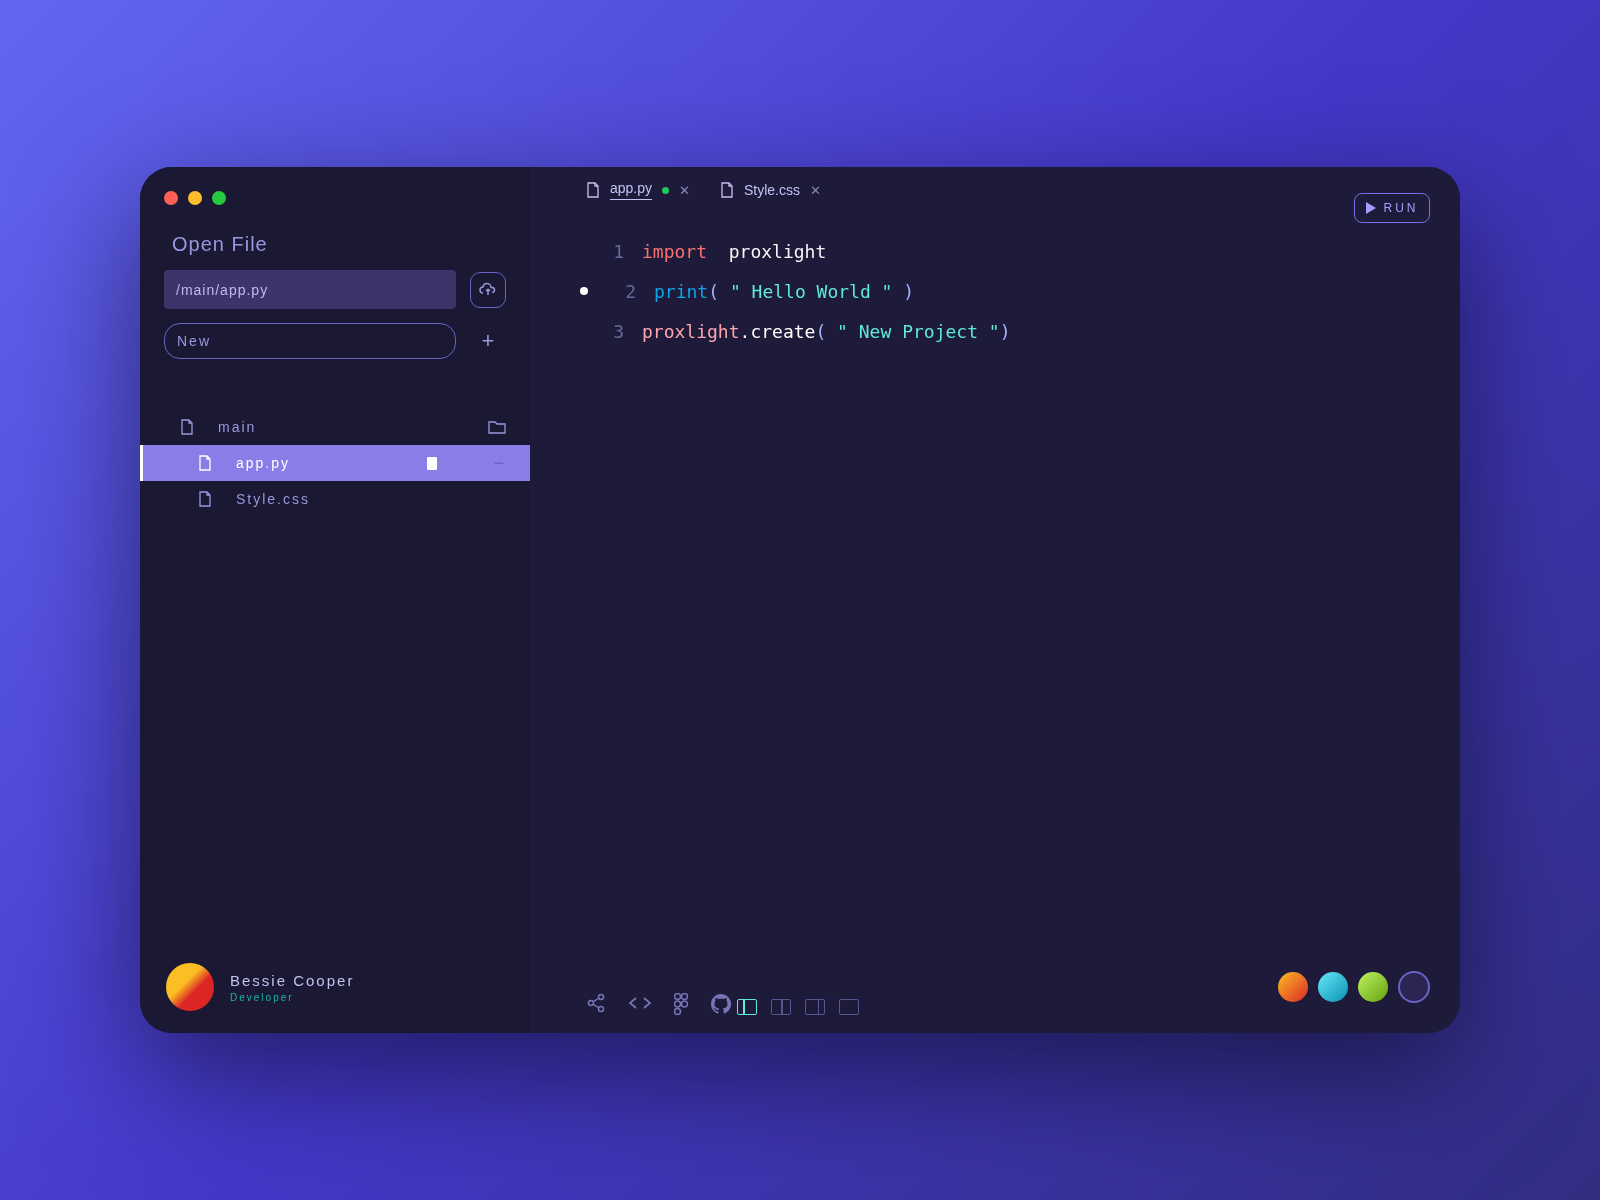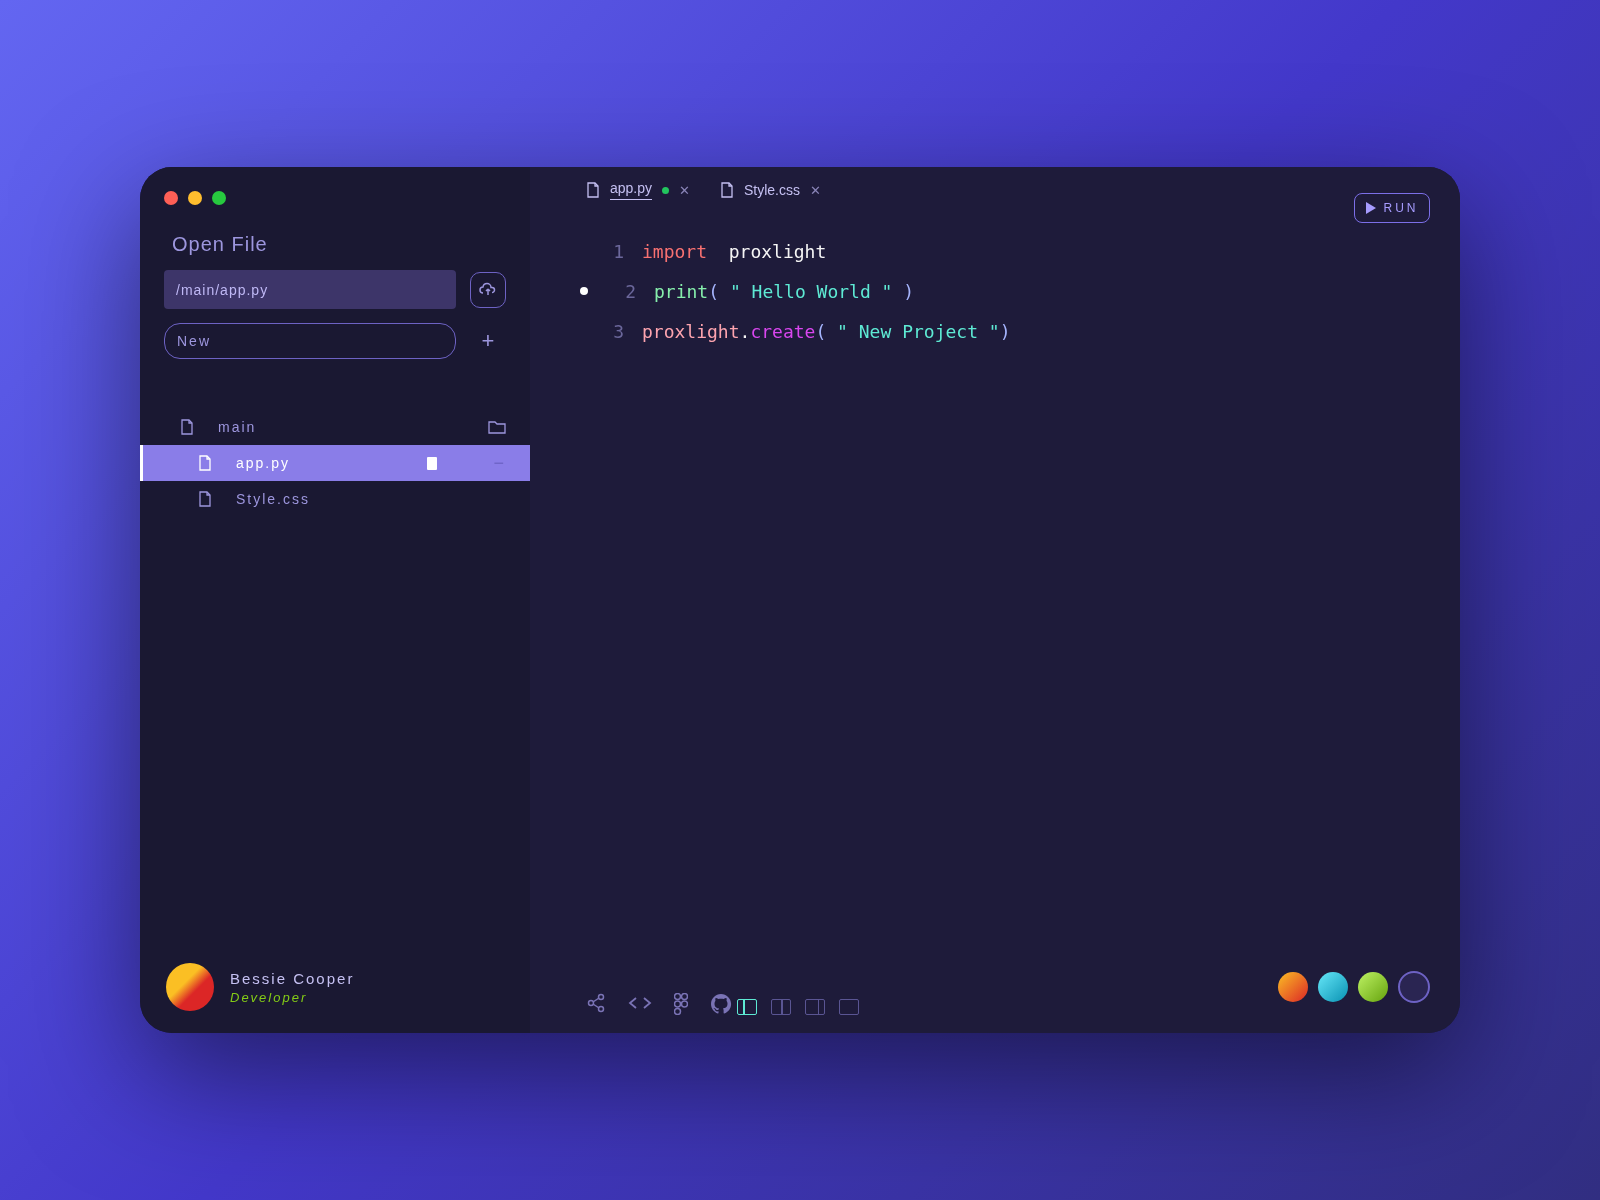--- a/index.html
+++ b/index.html
@@ -174,41 +174,41 @@
   padding: 18px 50px;
   font-family: 'SF Mono', Monaco, Consolas, monospace;
   font-size: 18px;
 }
 .line { display: flex; align-items: center; height: 40px; }
 .gutter-dot { width: 8px; height: 8px; border-radius: 50%; background: #fff; margin-right: 12px; }
 .gutter-space { width: 20px; }
 .lineno { color: #6b679b; width: 24px; text-align: right; margin-right: 18px; }
 .t-keyword { color: #f87171; text-align: right; }
 .t-plain { color: #f5f5f5; }
-.t-func { color: #86efac; }
+.t-func { color: #0ea5e9; }
 .t-paren { color: #a5b4fc; }
 .t-string { color: #5eead4; }
-.t-prop { color: #d946ef; }
+.t-prop { color: #ffffff; }
 .t-module { color: #fda4af; }
 .bottombar {
   position: absolute;
   bottom: 22px;
   left: 26px;
   right: 30px;
   display: flex;
   align-items: center;
   margin-top: 12px;
 }
 .user { display: flex; align-items: center; gap: 16px; }
 .avatar-main {
   width: 48px; height: 48px; border-radius: 50%;
   background: linear-gradient(135deg, #fbbf24 40%, #dc2626 60%);
 }
 .user-name { color: #c5c0f2; font-size: 15px; letter-spacing: 2px; }
-.user-role { color: #84cc16; font-size: 13px; letter-spacing: 2px; margin-top: 3px; font-style: italic; }
+.user-role { color: #14b8a6; font-size: 10px; letter-spacing: 2px; margin-top: 3px; }
 .tool-icons {
   position: absolute;
   left: 420px;
   bottom: -4px;
   display: flex;
   gap: 22px;
   color: #7a73b5;
 }
 .layout-icons {
   position: absolute;

